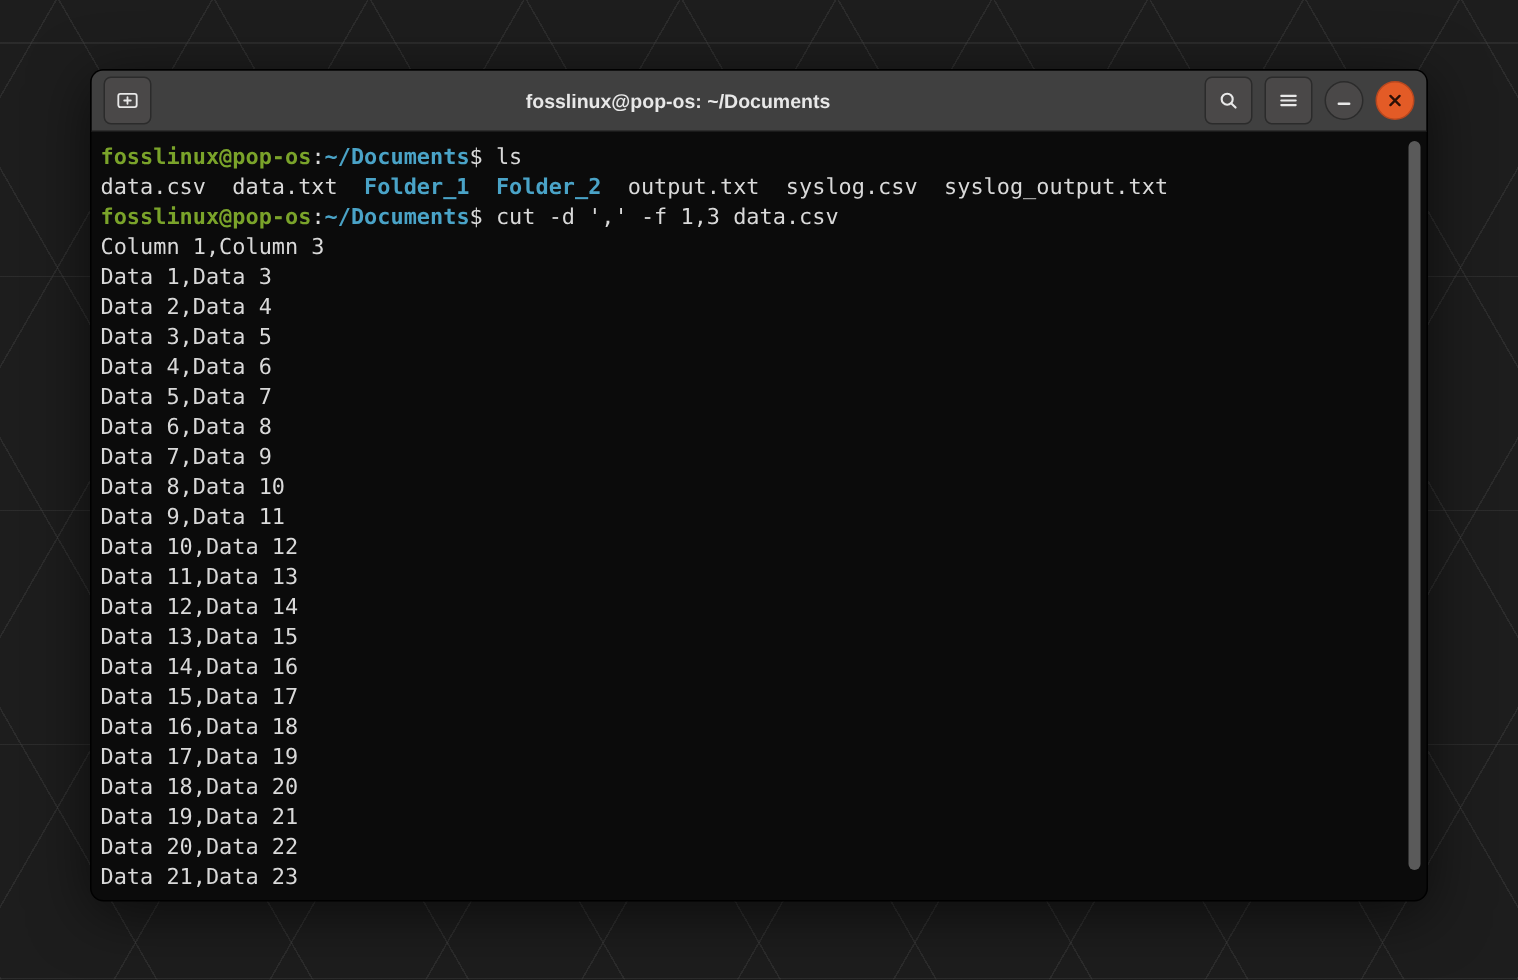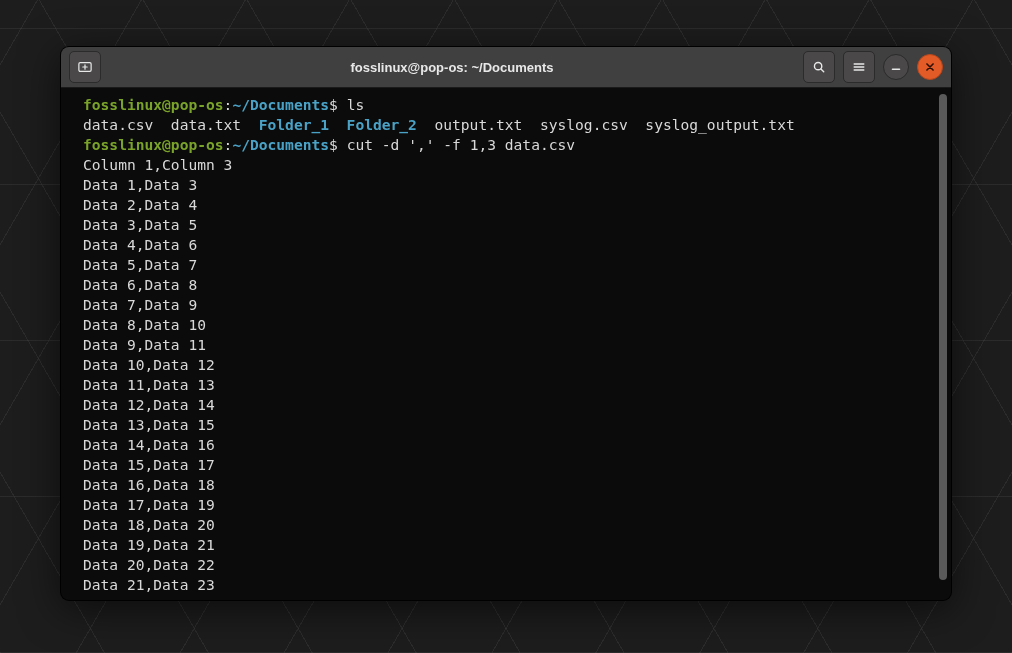--- a/index.html
+++ b/index.html
@@ -23,21 +23,21 @@
     font-size:13px;font-family:sans-serif;}
   .tb-btn{width:30px;height:30px;border-radius:5px;background:#4a4848;
     display:flex;align-items:center;justify-content:center;cursor:pointer;
     border:1px solid #2b2b2b;color:#e8e8e8;}
   .tb-btn.circle{width:24px;height:24px;border-radius:50%;background:#4a4848;}
   .tb-btn.close{background:#e35b26;border-color:#b8471e;color:#2b1006;}
   .tb-btn svg{width:14px;height:14px;display:block}
   .term-wrap{position:relative;}
   .term{
     padding:7px 0 10px 6px;color:#d9d9d9;font-size:14.6px;line-height:20px;
-    white-space:pre;letter-spacing:0;height:495px;overflow:hidden;margin-left:16px;}
+    white-space:pre;letter-spacing:0;height:495px;overflow:hidden;}
   .scrollbar{position:absolute;top:6px;right:4px;width:8px;height:486px;
     border-radius:4px;background:#5a5a5a;}
   .user{color:#7aa32a;font-weight:600}
   .path{color:#4aa3c7;font-weight:600}
   .dir{color:#4aa3c7;font-weight:600}
   .colon{color:#d9d9d9}
 </style>
 </head>
 <body>
 

